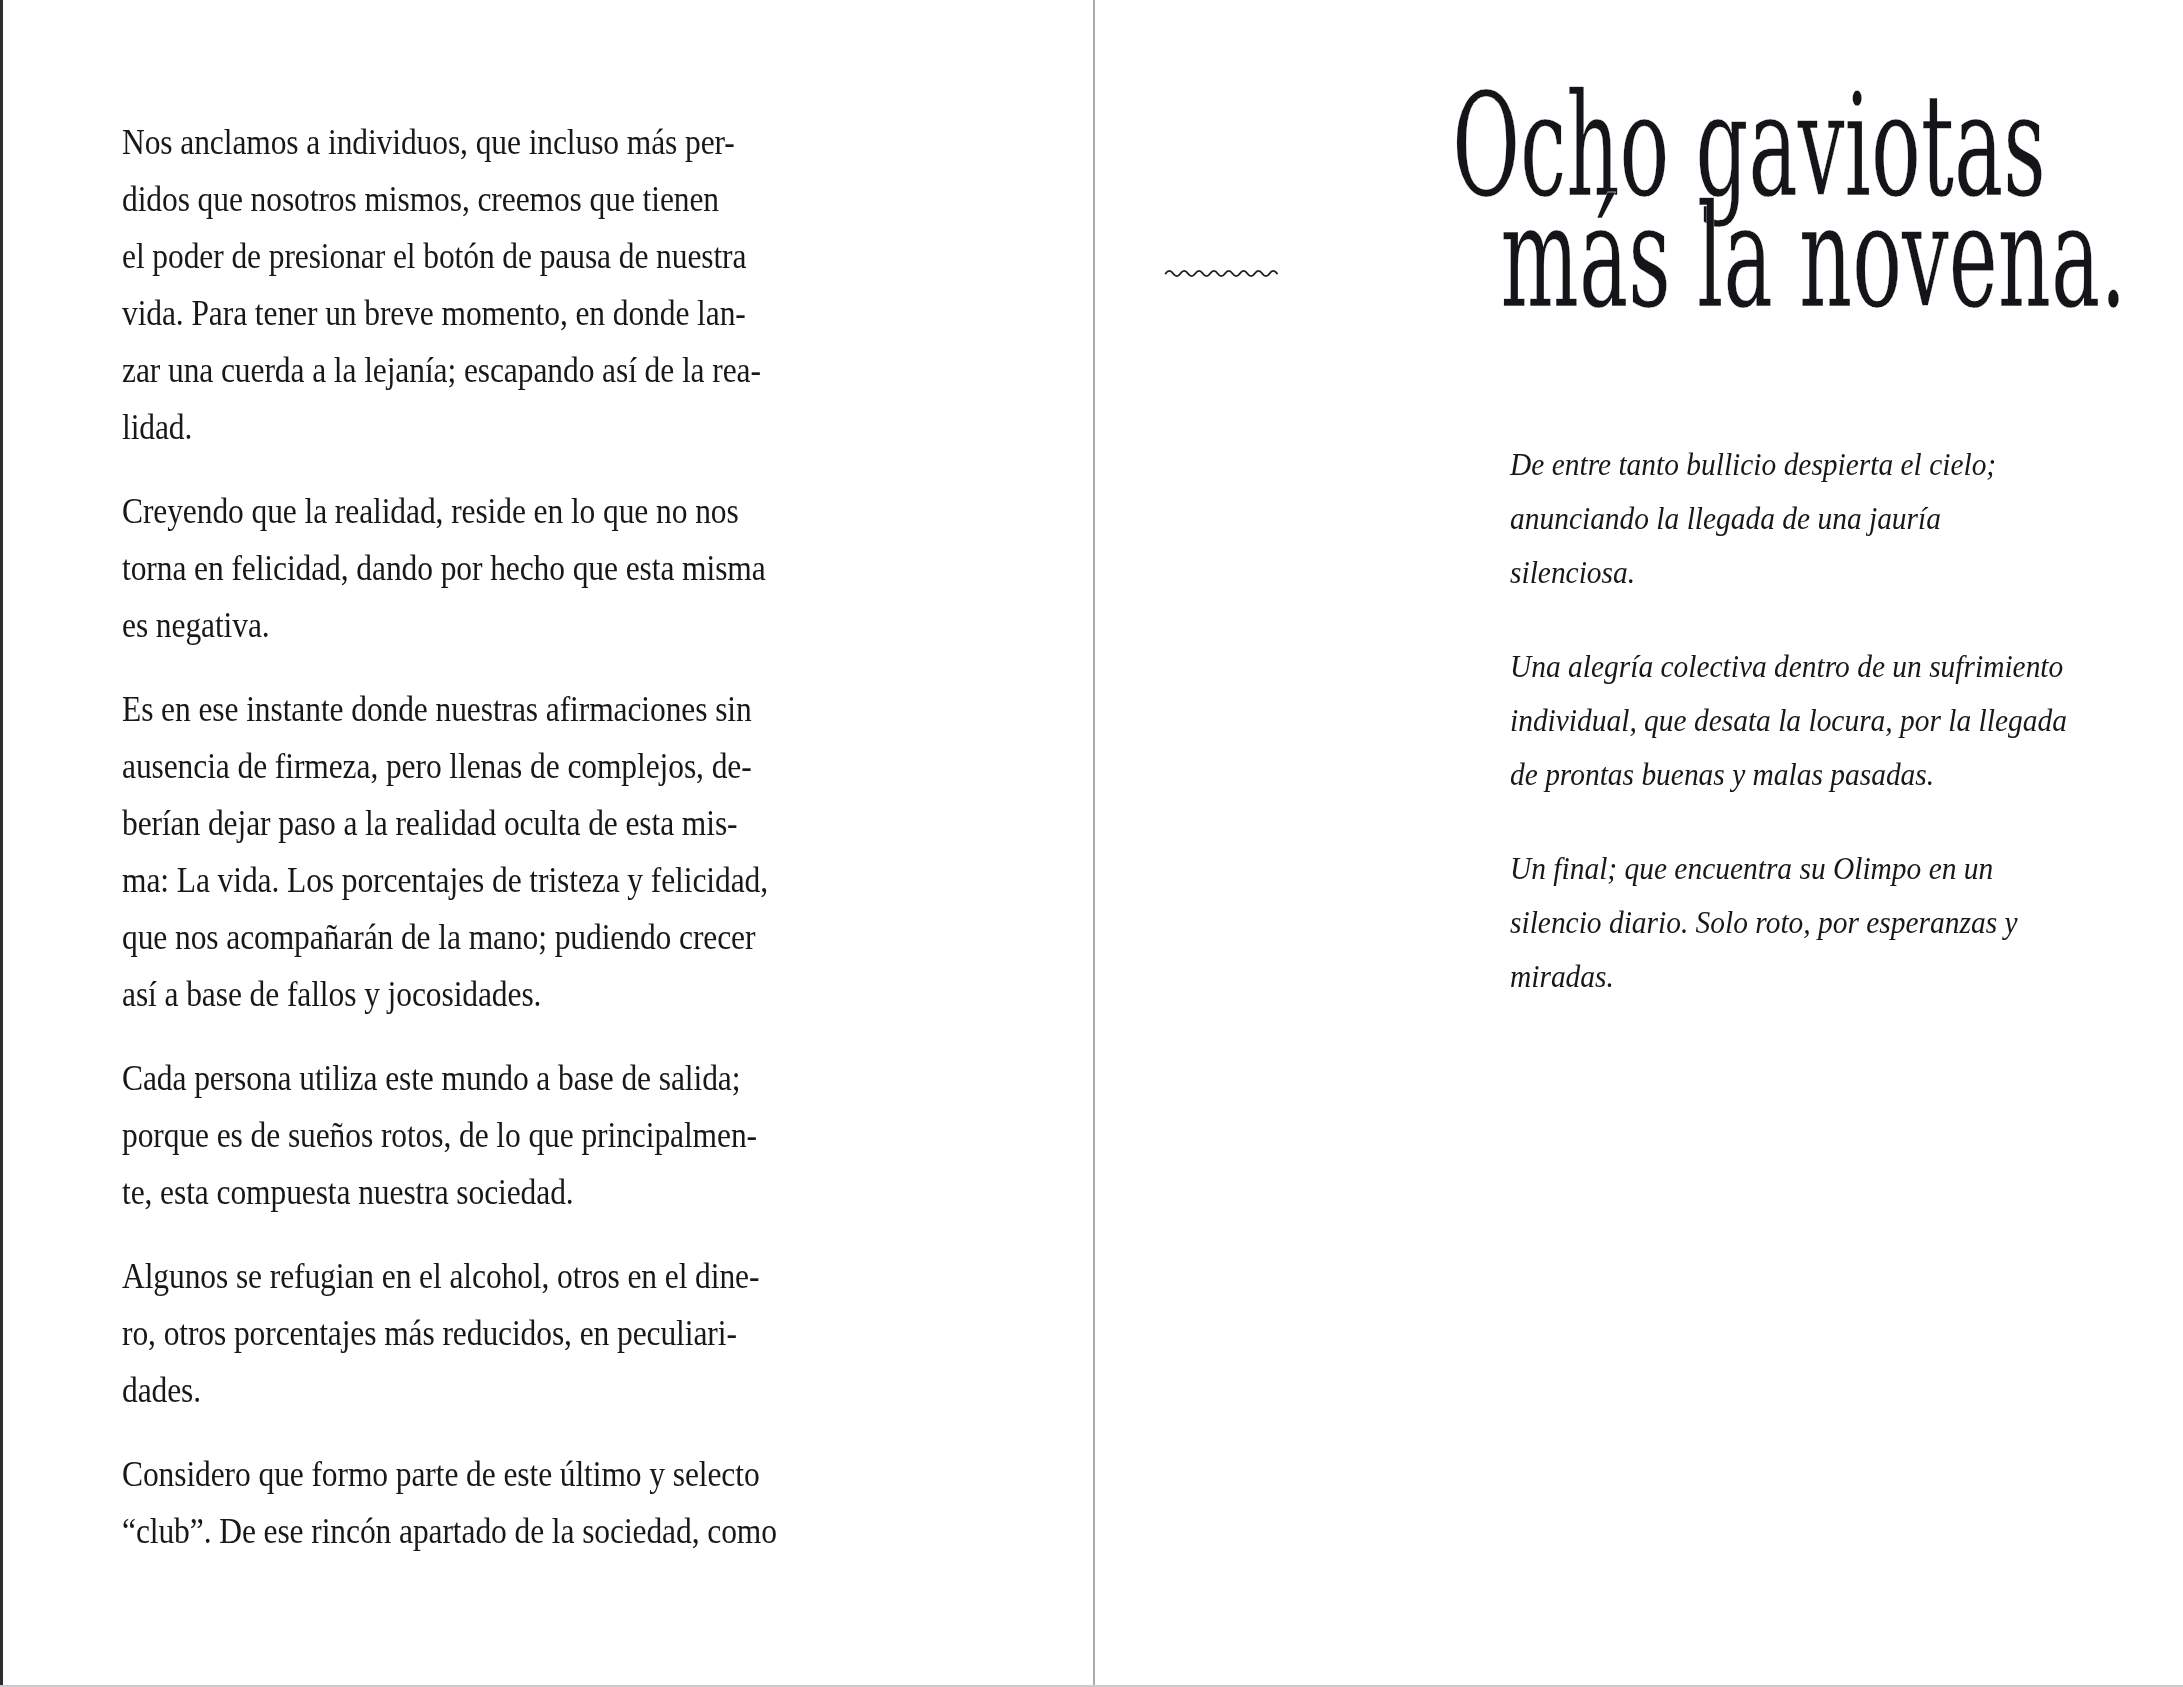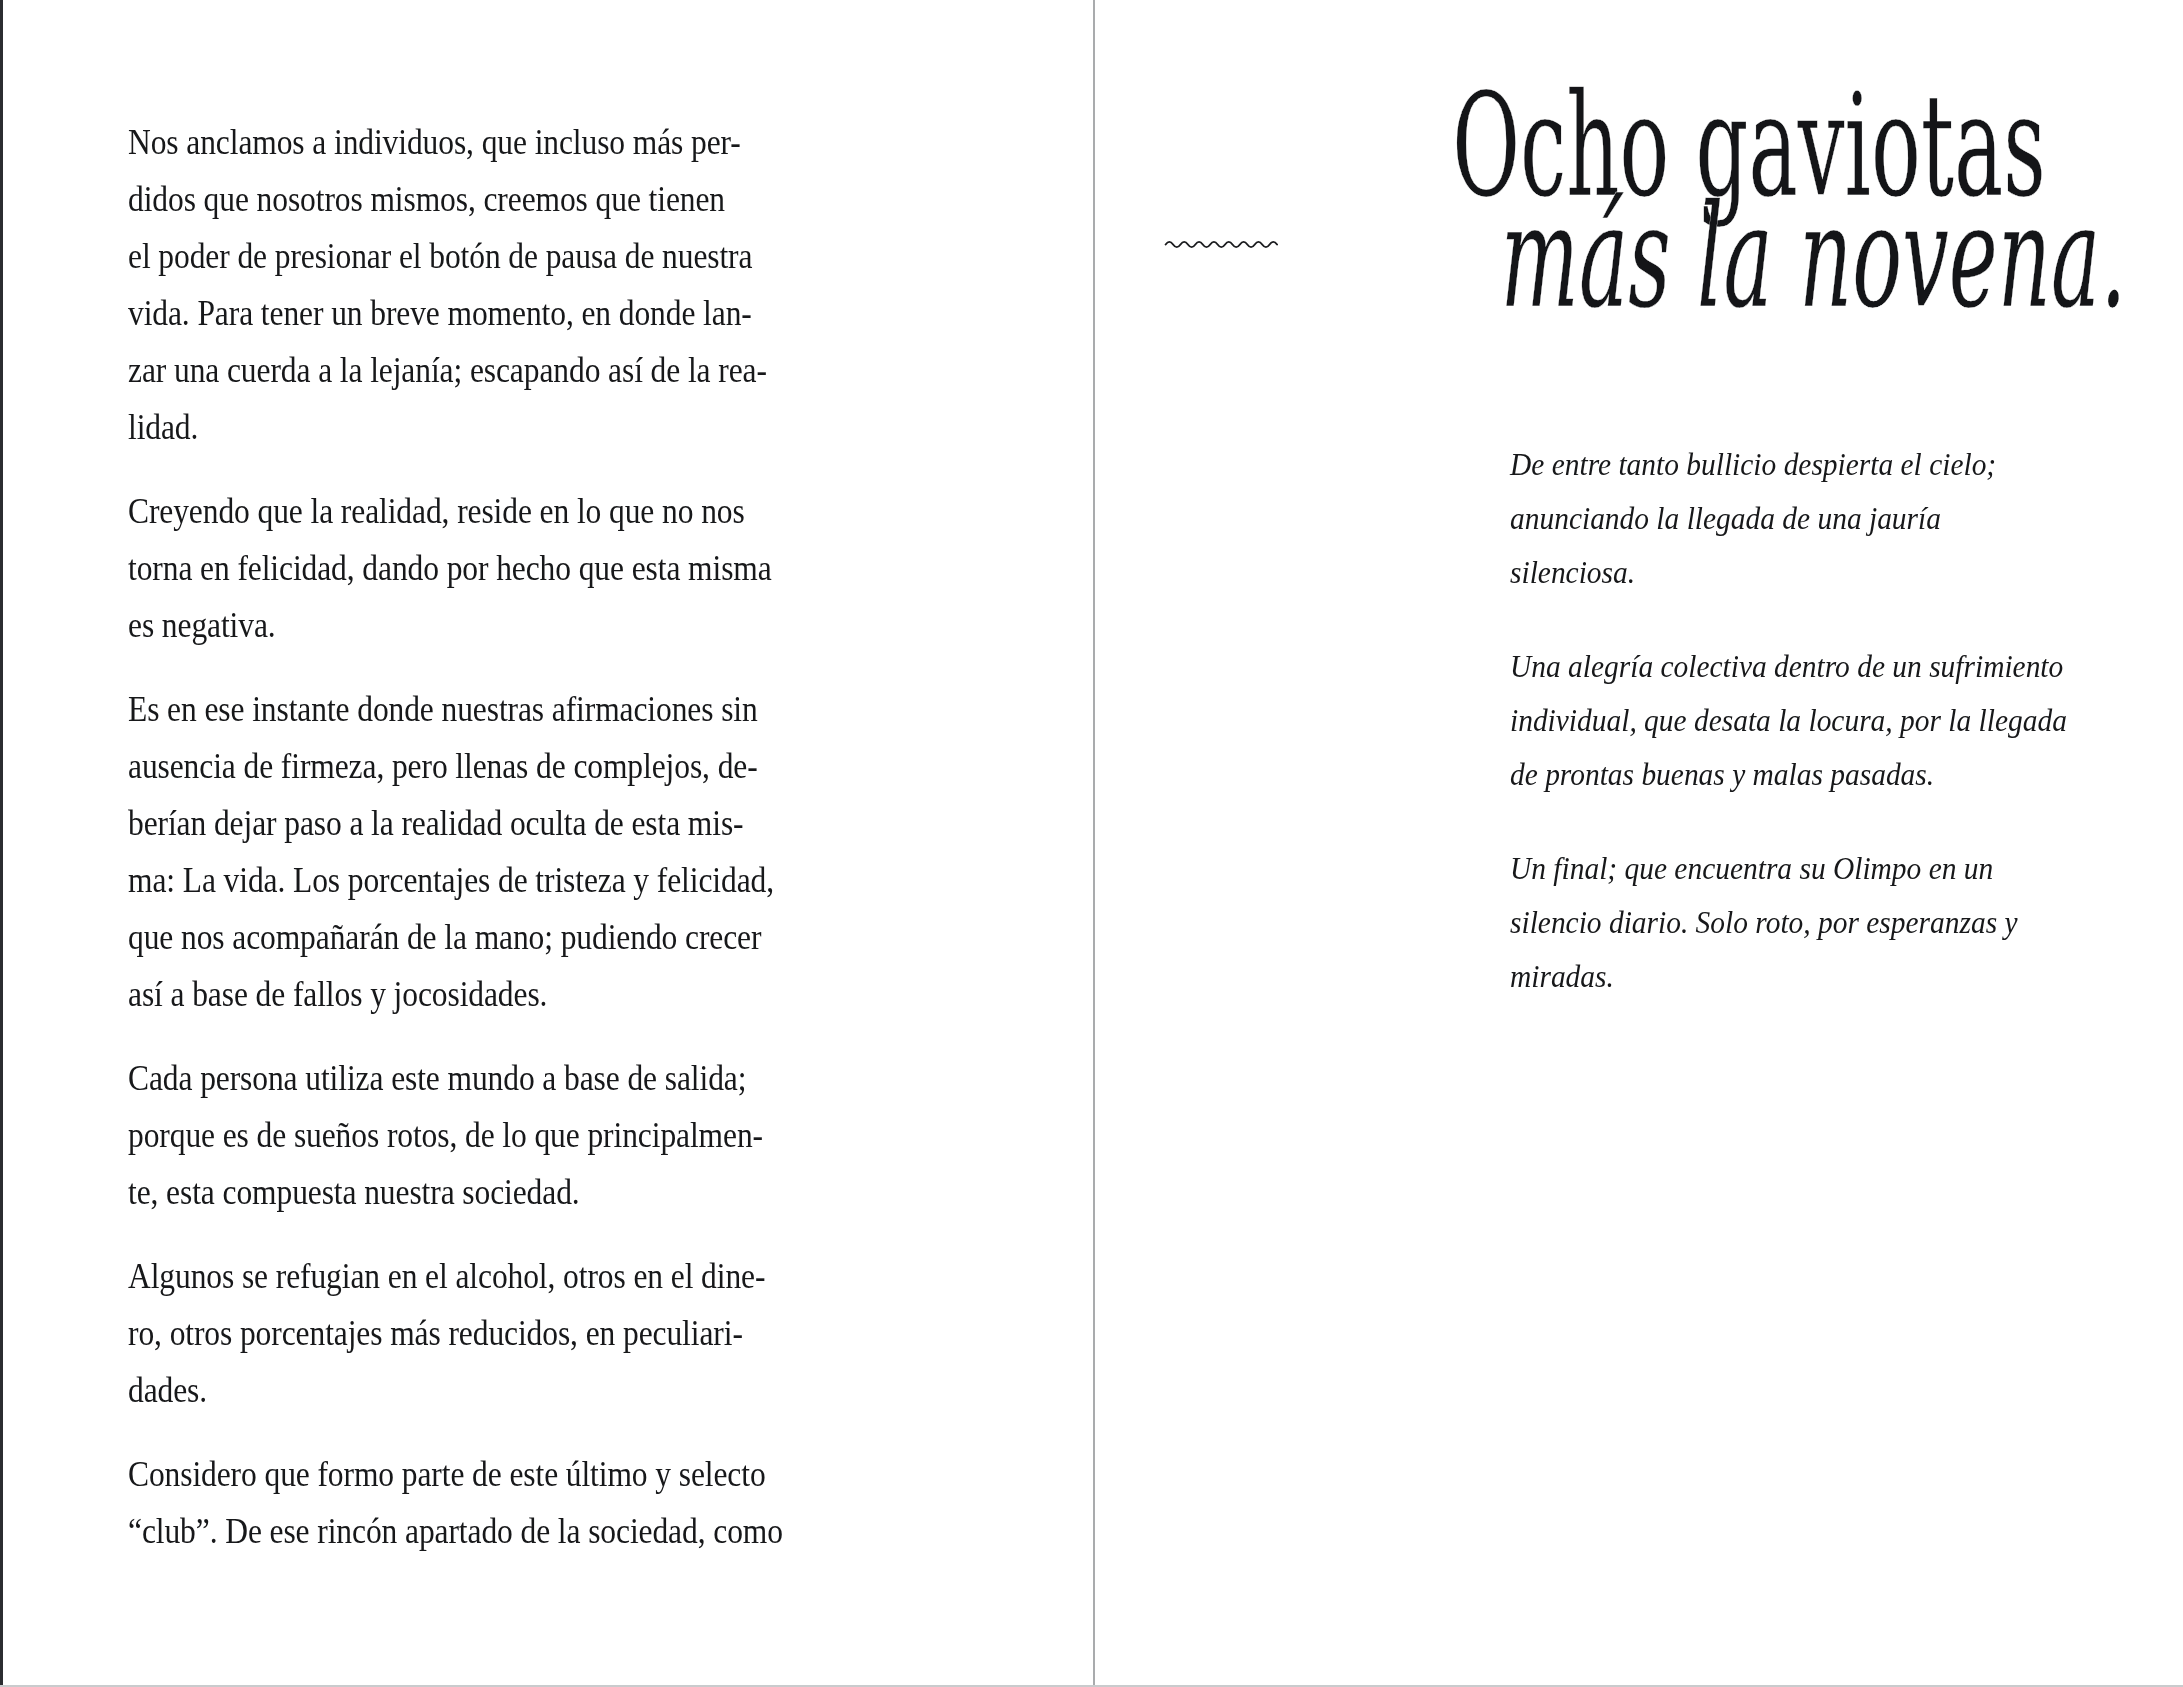--- a/index.html
+++ b/index.html
@@ -46,21 +46,21 @@
     left: 1093px;
     top: 0;
     width: 1.7px;
     height: 1687px;
     background: #a9abad;
   }
 
   
   .page-left {
     position: absolute;
-    left: 12px;
+    left: 6px;
     top: 0;
     width: 1202px;
     height: 1687px;
   }
 
   .body-column {
     position: absolute;
     left: 116px;
     top: 114px;
     width: 808px;
@@ -117,23 +117,23 @@
     margin-bottom: 5.2px;
   }
 
   .title-line-2 {
     font-size: 106px;
     padding-right: 0;
   }
 
   .title-row-2 {
     display: flex;
+    align-items: center;
     justify-content: flex-end;
     gap: 0;
-    font-style: italic;
   }
 
   .squiggle-rule {
     flex: 0 0 auto;
     width: 121px;
     height: 19px;
     margin-right: 40px;
     margin-top: 30px;
   }
   .squiggle-rule svg { display: block; }

